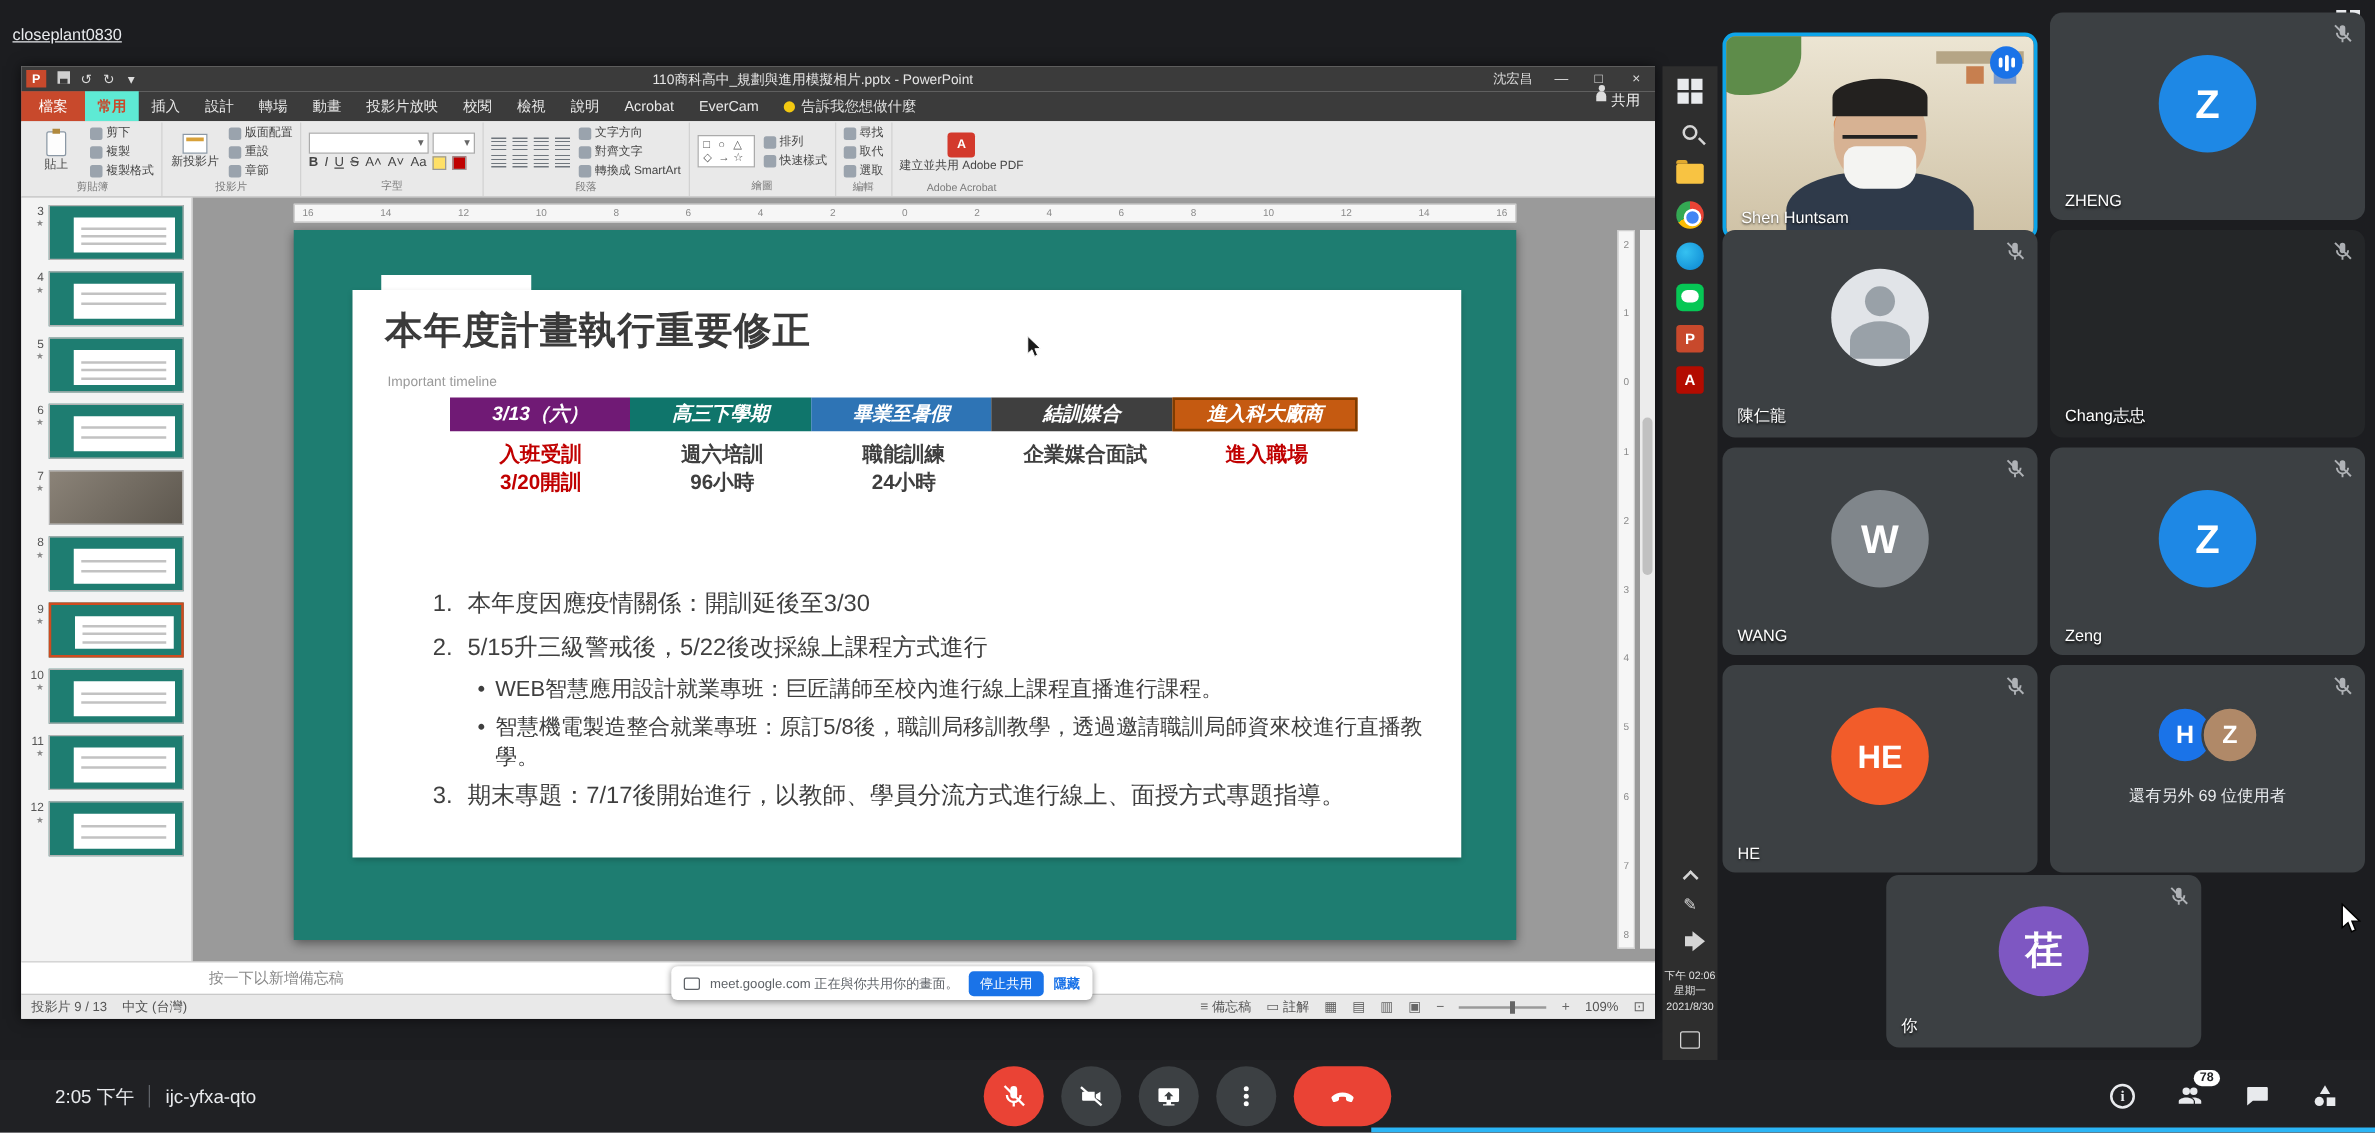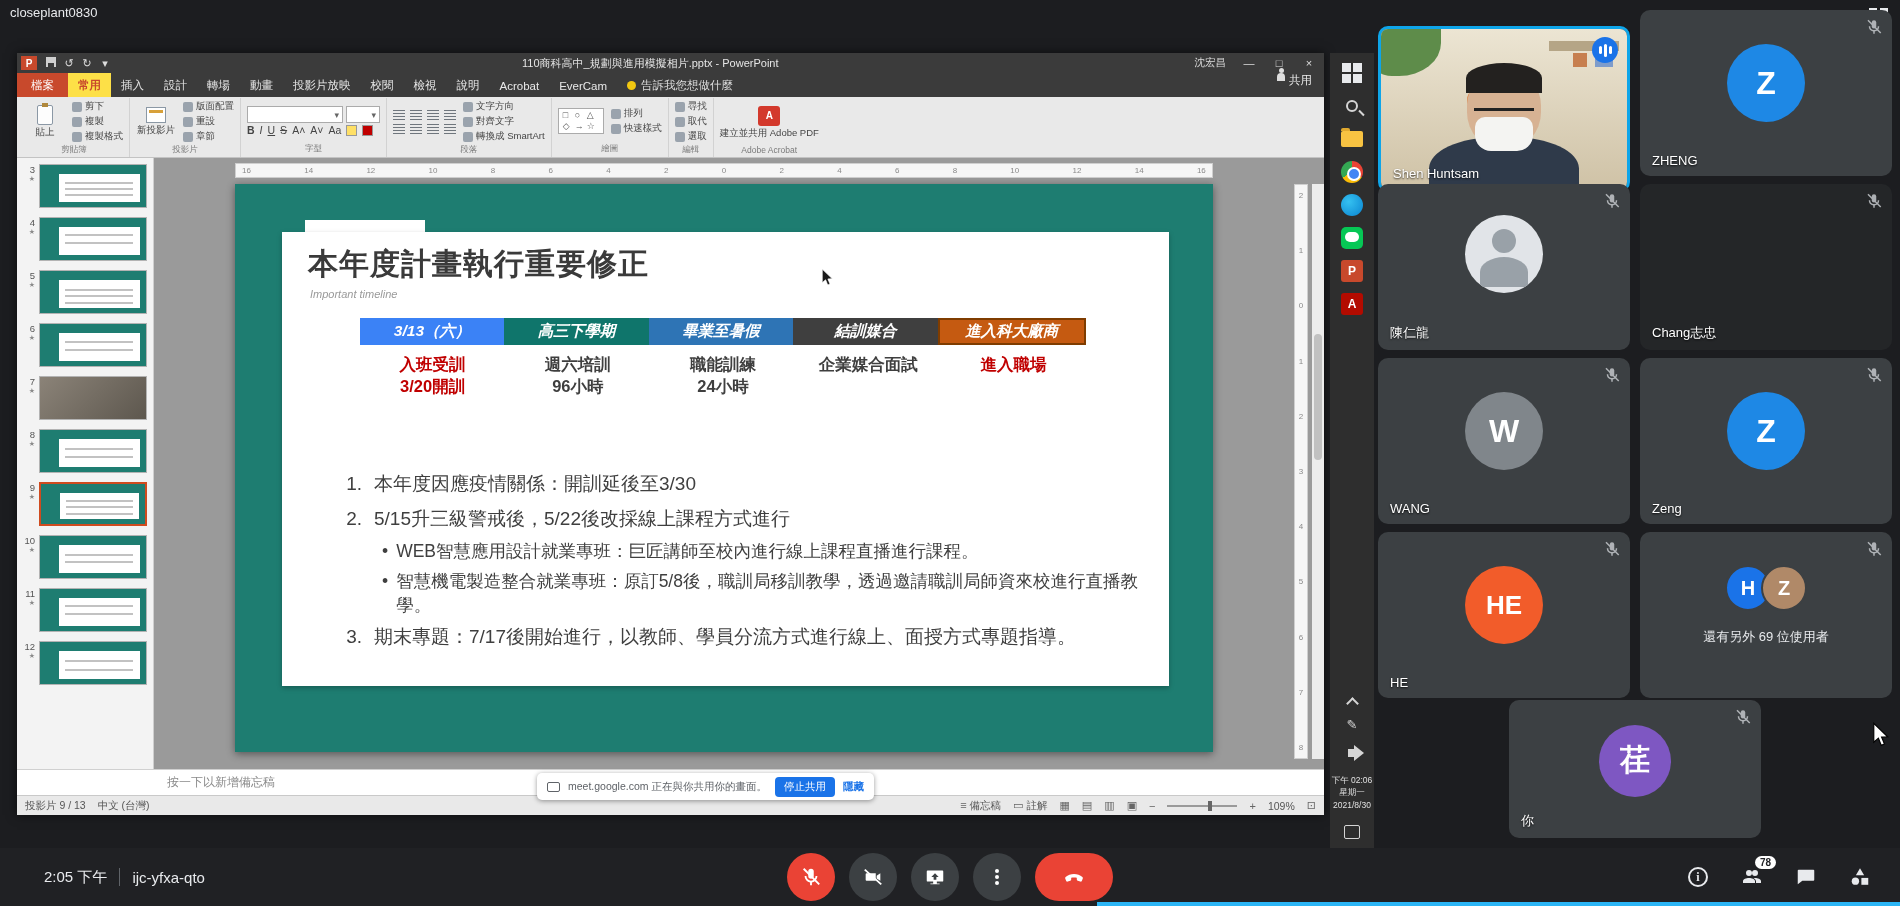--- a/index.html
+++ b/index.html
@@ -1,37 +1,37 @@
 <!DOCTYPE html>
 <html><head>
 <meta charset="utf-8">
 <style>
   * { margin:0; padding:0; box-sizing:border-box; }
   html,body { width:1900px; height:906px; overflow:hidden; }
   body { background:#1c1d20; font-family:"Liberation Sans","DejaVu Sans",sans-serif; position:relative; color:#e8eaed; }
 
-  .win-label { position:absolute; left:10px; top:5px; font-size:13px; color:#e8eaed; }
+  .win-label { position:absolute; left:10px; top:20px; font-size:13px; color:#e8eaed;text-decoration:underline; }
   .corner-grid { position:absolute; right:12px; top:8px; width:19px; height:19px; display:grid; grid-template-columns:8px 8px; grid-gap:3px; }
   .corner-grid i { background:#e8eaed; display:block; width:8px; height:8px; }
 
   
   .ppt { position:absolute; left:17px; top:53px; width:1307px; height:762px; background:#fff; display:flex; flex-direction:column; box-shadow:0 0 10px rgba(0,0,0,.6); font-family:"Liberation Sans","DejaVu Sans",sans-serif; }
   .ppt-titlebar { height:20px; background:#3b3b3b; color:#e6e6e6; display:flex; align-items:center; font-size:11px; flex:0 0 auto; }
   .ppt-appicon { width:16px; height:14px; background:#c8492c; color:#fff; font-size:10px; font-weight:bold; display:flex; align-items:center; justify-content:center; margin:0 5px 0 4px; }
   .qat-ic { width:18px; text-align:center; color:#ddd; font-size:11px; cursor:default; }
   .disk { display:inline-block; width:10px; height:10px; background:#cfcfcf; position:relative; }
   .disk::after { content:""; position:absolute; left:2px; bottom:0; width:6px; height:4px; background:#3b3b3b; }
   .ppt-title { flex:1; text-align:center; white-space:nowrap; overflow:hidden; font-size:11px; }
   .ppt-user { margin:0 8px; font-size:10.5px; color:#ddd; }
   .winbtn { width:30px; height:20px; display:flex; align-items:center; justify-content:center; font-size:11px; color:#ddd; }
 
   .ppt-tabs { height:24px; background:#3b3b3b; display:flex; align-items:stretch; font-size:11.5px; color:#e8e8e8; flex:0 0 auto; }
   .tab { padding:4px 10px 3px; display:flex; align-items:center; white-space:nowrap; }
   .tab.file { background:#c8492c; color:#fff; padding:4px 14px 3px; }
-  .tab.active { background:#fde047; color:#c8492c; font-weight:bold; }
+  .tab.active { background:#5eead4; color:#c8492c; font-weight:bold; }
   .tellme { display:flex; align-items:center; gap:5px; margin-left:10px; color:#ddd; white-space:nowrap; }
   .bulb { width:9px; height:9px; border-radius:50%; background:#f2c811; display:inline-block; }
   .tabs-spacer { flex:1; }
   .sharebtn { display:flex; align-items:flex-start; gap:4px; padding:0 12px; color:#eee; }
   .person-ic { width:8px; height:8px; border-radius:50% 50% 0 0; background:#ddd; position:relative; display:inline-block; }
   .person-ic::after { content:""; position:absolute; top:-5px; left:1.5px; width:5px; height:5px; border-radius:50%; background:#ddd; }
 
   .ribbon { height:61px; background:#e9e9e9; border-bottom:1px solid #c3c3c3; display:flex; padding:1px 2px 0; color:#454545; flex:0 0 auto; overflow:hidden; }
   .rgroup { display:flex; flex-direction:column; border-right:1px solid #d2d2d2; padding:2px 6px 0; }
   .ritems { flex:1; display:flex; align-items:center; gap:7px; }
@@ -69,21 +69,21 @@
   .slidearea { flex:1; position:relative; min-width:0; }
   .hruler { position:absolute; left:81px; top:5px; width:978px; height:15px; background:#f6f6f6; border:1px solid #cfcfcf; display:flex; justify-content:space-between; align-items:center; padding:0 6px; font-size:8px; color:#8a8a8a; }
   .vruler { position:absolute; right:16px; top:26px; bottom:10px; width:14px; background:#f6f6f6; border:1px solid #cfcfcf; display:flex; flex-direction:column; justify-content:space-between; align-items:center; padding:6px 0; font-size:8px; color:#8a8a8a; }
   .vscroll { position:absolute; right:0; top:26px; bottom:10px; width:12px; background:#ececec; }
   .vthumb { position:absolute; left:2px; right:2px; top:26%; height:22%; background:#c1c1c1; border-radius:4px; }
 
   .slide { position:absolute; left:81px; top:26px; width:978px; height:568px; background:#1e7d71; box-shadow:0 2px 8px rgba(0,0,0,.45); }
   .notch { position:absolute; left:70px; top:36px; width:120px; height:14px; background:#fff; }
   .card { position:absolute; left:47px; top:48px; width:887px; height:454px; background:#fff; box-shadow:0 2px 5px rgba(0,0,0,.25); }
   .s-title { position:absolute; left:26px; top:12px; font-size:30px; font-weight:bold; color:#3a3a3a; letter-spacing:1px; }
-  .s-sub { position:absolute; left:28px; top:56px; font-size:11px; color:#9a9a9a;font-style:italic; }
+  .s-sub { position:absolute; left:28px; top:68px; font-size:11px; color:#9a9a9a; }
   .tl { position:absolute; left:78px; top:84px; width:726px; }
   .tl-head { display:flex; }
   .tl-head span { flex:1; text-align:center; font-size:19px; font-weight:bold; color:#3f3f3f; padding:6px 0; border-right:1px dotted #c4c4c4; }
   .tl-head span:last-child { border-right:none; color:#c00000; }
   .tl-bar { display:flex; height:27px; margin-top:2px; }
   .tl-bar span { flex:1; display:flex; align-items:center; justify-content:center; color:#fff; font-size:15.5px; font-weight:bold; font-style:italic; }
   .tl-bot { display:flex; margin-top:8px; }
   .tl-bot span { flex:1; text-align:center; font-size:16.5px; font-weight:bold; color:#3f3f3f; white-space:pre-line; line-height:1.35; }
   .tl-bot span.red, .tl-head span.red { color:#c00000; }
   .pts { position:absolute; left:56px; top:238px; right:30px; color:#3f3f3f; }
@@ -521,21 +521,21 @@
         </div>
 
       <div class="slide">
         <div class="notch"></div>
         <div class="card">
           <div class="s-title">本年度計畫執行重要修正</div>
           <div class="s-sub">Important timeline</div>
 
           <div class="tl">
             <div class="tl-bar">
-              <span style="background:#3b82f6">3/13（六）</span>
+              <span style="background:#701a75">3/13（六）</span>
               <span style="background:#0F756B">高三下學期</span>
               <span style="background:#2E74B5">畢業至暑假</span>
               <span style="background:#3F3F3F">結訓媒合</span>
               <span style="background:#C55A11;border:2px solid #7F3C00">進入科大廠商</span>
             </div>
             <div class="tl-bot">
               <span class="red">入班受訓
 3/20開訓</span>
               <span>週六培訓
 96小時</span>

